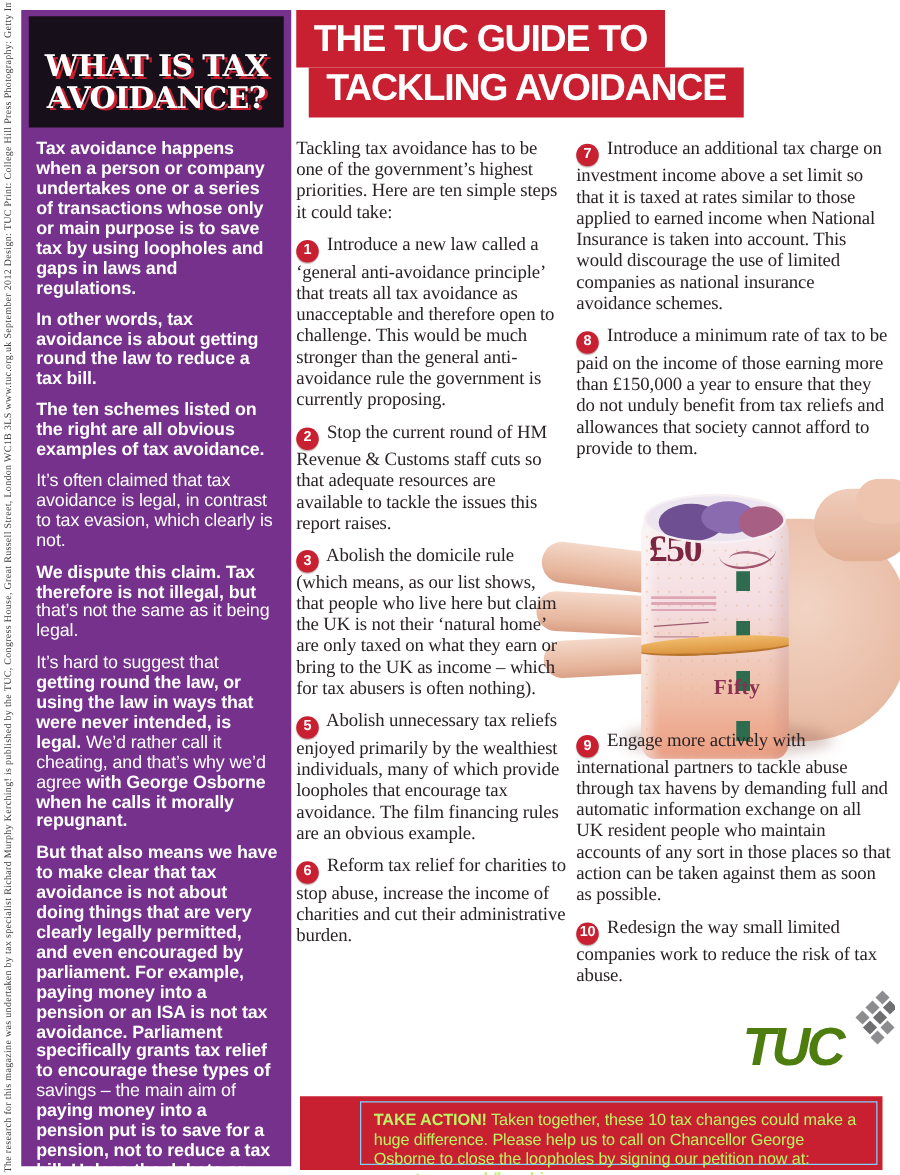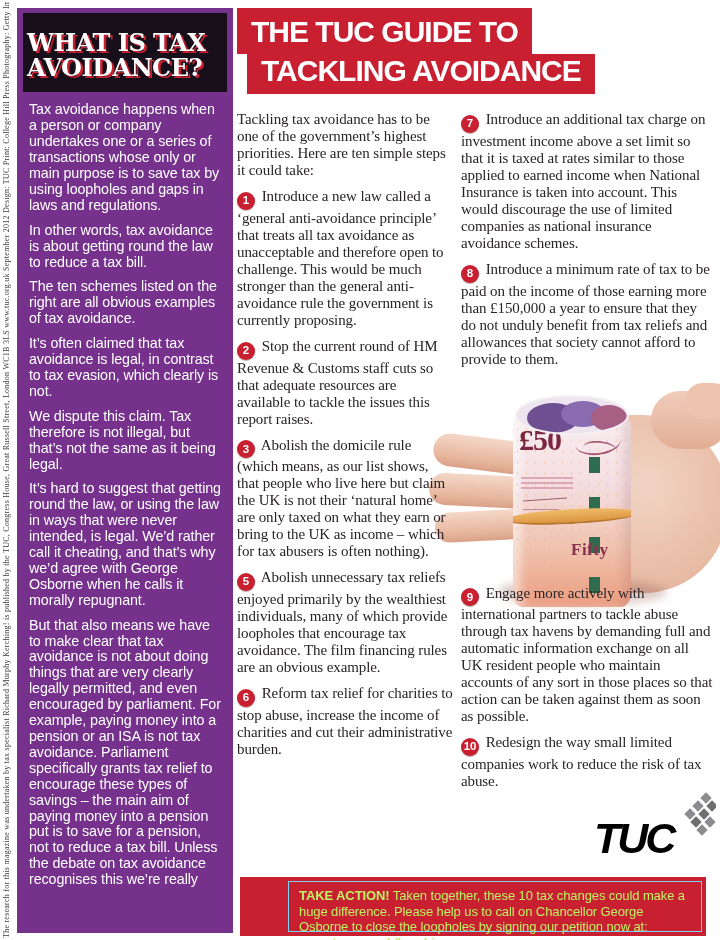--- a/index.html
+++ b/index.html
@@ -10,26 +10,26 @@
   body{font-family:"Liberation Sans",sans-serif;}
   .page{position:relative;width:720px;height:940px;background:#fff;overflow:hidden;}
 
   
   .credit{position:absolute;left:1px;top:2px;height:936px;width:15px;
     writing-mode:vertical-rl;transform:rotate(180deg);
     font:8px/1.6 "Liberation Serif",serif;color:#3c3c3c;letter-spacing:.25px;white-space:nowrap;overflow:hidden;}
 
   
   .sidebar{position:absolute;left:17px;top:8px;width:216px;height:925px;background:var(--purple);}
-  .title-box{margin:5px 6px 10px;background:var(--boxblack);padding:17px 4px 12px;text-align:left;}
+  .title-box{margin:5px 6px 10px;background:var(--boxblack);padding:27px 4px 12px;text-align:center;}
   .title-box div{font:700 24px/1.05 "DejaVu Serif",serif;color:#fff;letter-spacing:-.5px;
     text-shadow:2.5px 2px 0 var(--red);}
   .sidebar-copy{padding:0 11px 0 12px;}
   .sidebar-copy p{color:#fff;font-size:14.3px;line-height:15.9px;margin-bottom:9px;font-weight:400;letter-spacing:-.1px;}
-  .sidebar-copy .b{font-weight:400;}
+  .sidebar-copy .b{font-weight:700;}
 
   
   .main{position:absolute;left:237px;top:8px;width:476px;}
   .masthead .line{display:table;background:var(--red);color:#ffffff;
     font:700 30px/1 "Liberation Sans",sans-serif;letter-spacing:-1px;padding:9px 14px 7px;}
   .masthead .line + .line{padding-top:2px;padding-bottom:8px;margin-left:10px;}
 
   .columns{position:relative;margin-top:17px;z-index:2;}
   .col{position:absolute;top:0;}
   .col1{left:0;width:216px;}
@@ -80,21 +80,21 @@
     background:repeating-linear-gradient(180deg,#d38fa0 0 2px,transparent 2px 5px);opacity:.7;}
   .thread{left:76px;top:44px;width:11px;height:150px;
     background:repeating-linear-gradient(180deg,#2e6b4f 0 16px,transparent 16px 40px);}
   .note-word{left:58px;top:128px;font:700 17px/1 "Liberation Serif",serif;color:#8a3050;letter-spacing:.5px;}
   .band{left:-7px;top:96px;width:132px;height:15px;border-radius:50%;
     background:linear-gradient(180deg,#f0bd6b,#dc9440);border-bottom:2px solid #b8762c;transform:rotate(-3deg);}
 
   
   .tuc-logo{position:absolute;left:594px;top:792px;width:122px;height:72px;z-index:3;}
   .tuc-text{position:absolute;left:0;bottom:4px;font:700 italic 43px/1 "Liberation Sans",sans-serif;
-    color:#000000;letter-spacing:-3px;}
+    color:#4d7c0f;letter-spacing:-3px;}
   .tuc-diamonds{position:absolute;right:0;top:0;}
 
   
   .banner{position:absolute;left:240px;top:877px;width:466px;height:59px;background:var(--red);padding:4px;z-index:4;}
   .banner-inner{border:1px solid #7dd3fc;height:100%;padding:6px 10px;color:#bef264;
     font:400 13px/15.5px "Liberation Sans",sans-serif;letter-spacing:-.1px;margin-left:44px;}
   .banner-inner .lead,.banner-inner .url{font-weight:700;}
 </style>
 </head>
 <body>

